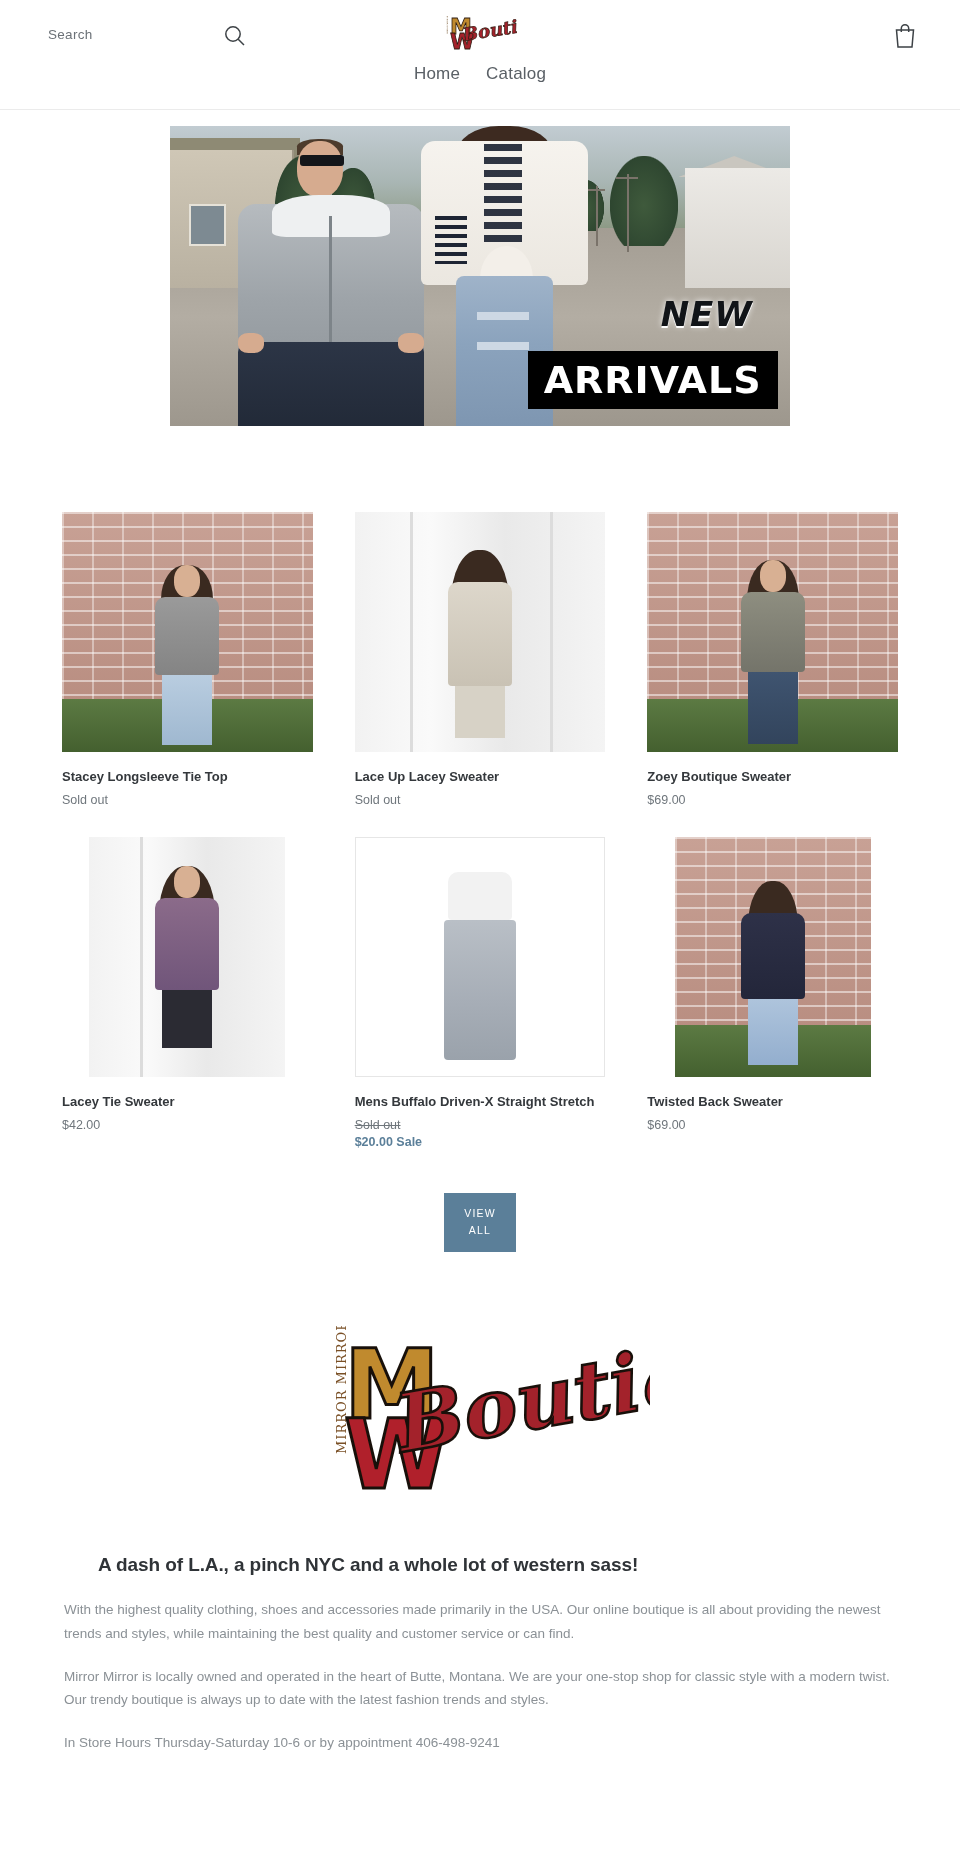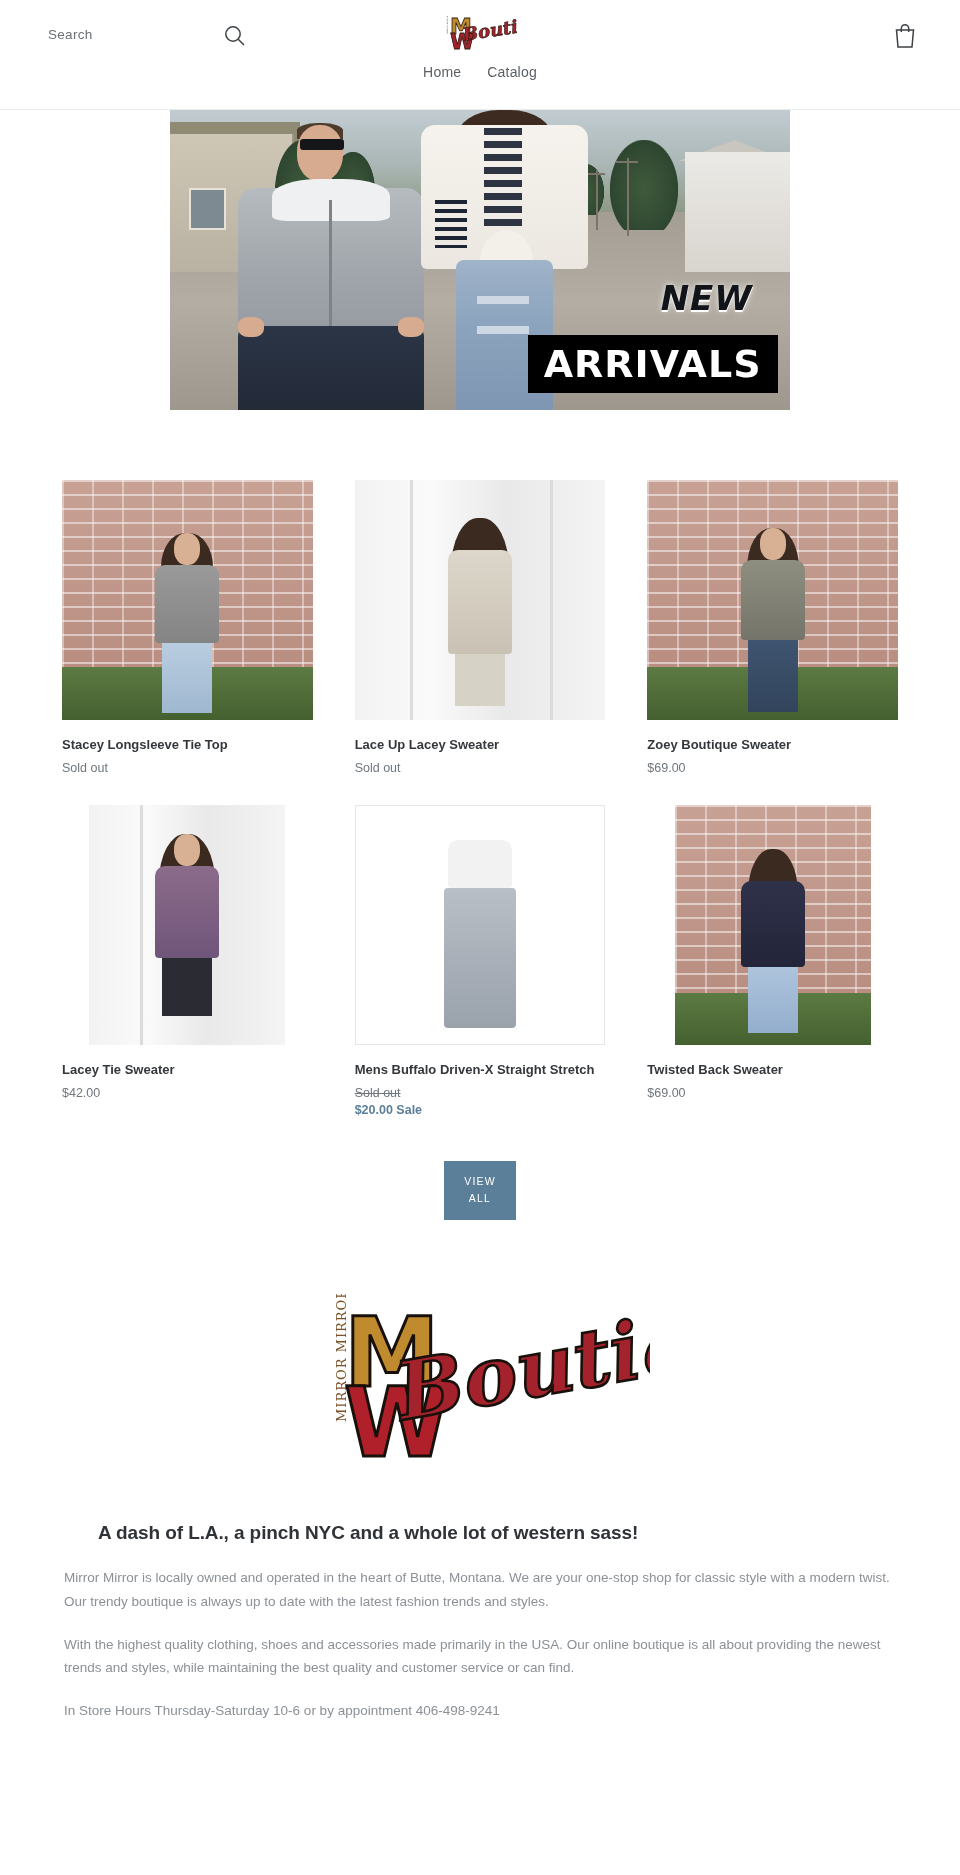--- a/index.html
+++ b/index.html
@@ -70,34 +70,34 @@
 
   .main-nav {
     position: absolute;
     left: 0; right: 0;
     top: 64px;
     display: flex;
     justify-content: center;
     gap: 26px;
   }
   .nav-link {
-    font-size: 14px;
+    font-size: 17px;
     color: #5a6066;
     text-decoration: none;
     letter-spacing: .2px;
   }
 
   
   .hero {
     padding: 0;
     background: #fff;
   }
   .hero-inner {
     width: 620px;
-    margin: 0 auto;
+    margin: 16px auto;
     height: 300px;
     position: relative;
     overflow: hidden;
   }
   .hero-photo {
     position: absolute;
     inset: 0;
     background:
       
       linear-gradient(180deg, #b9c4cc 0%, #aab6be 18%, #8e9b93 30%, transparent 31%),
@@ -632,16 +632,16 @@
   <svg class="brand-logo" viewBox="0 0 340 172">
     <text x="-128" y="36" font-family="DejaVu Serif, serif" font-size="13" fill="#7a5026" transform="rotate(-90)" letter-spacing="1">MIRROR MIRROR</text>
     <text x="34" y="92" font-family="DejaVu Sans, sans-serif" font-size="96" font-weight="bold" fill="#c08a2e" stroke="#18100a" stroke-width="3">M</text>
     <text x="34" y="162" font-family="DejaVu Sans, sans-serif" font-size="96" font-weight="bold" fill="#b0202b" stroke="#18100a" stroke-width="3">W</text>
     <text x="92" y="126" font-family="DejaVu Serif, serif" font-style="italic" font-size="80" font-weight="bold" fill="#a3222b" stroke="#18100a" stroke-width="2.6" transform="rotate(-10 92 126)">Boutique</text>
   </svg>
 </section>
 
 <section class="about">
   <h3 class="about-title">A dash of L.A., a pinch NYC and a whole lot of western sass!</h3>
+  <p class="about-p"> With the highest quality clothing, shoes and accessories made primarily in the USA. Our online boutique is all about providing the newest trends and styles, while maintaining the best quality and customer service or can find.</p>
   <p class="about-p">Mirror Mirror is locally owned and operated in the heart of Butte, Montana. We are your one-stop shop for classic style with a modern twist. Our trendy boutique is always up to date with the latest fashion trends and styles.</p>
-  <p class="about-p"> With the highest quality clothing, shoes and accessories made primarily in the USA. Our online boutique is all about providing the newest trends and styles, while maintaining the best quality and customer service or can find.</p>
   <p class="about-p">In Store Hours Thursday-Saturday 10-6 or by appointment 406-498-9241</p>
 </section>
 
 </body></html>

